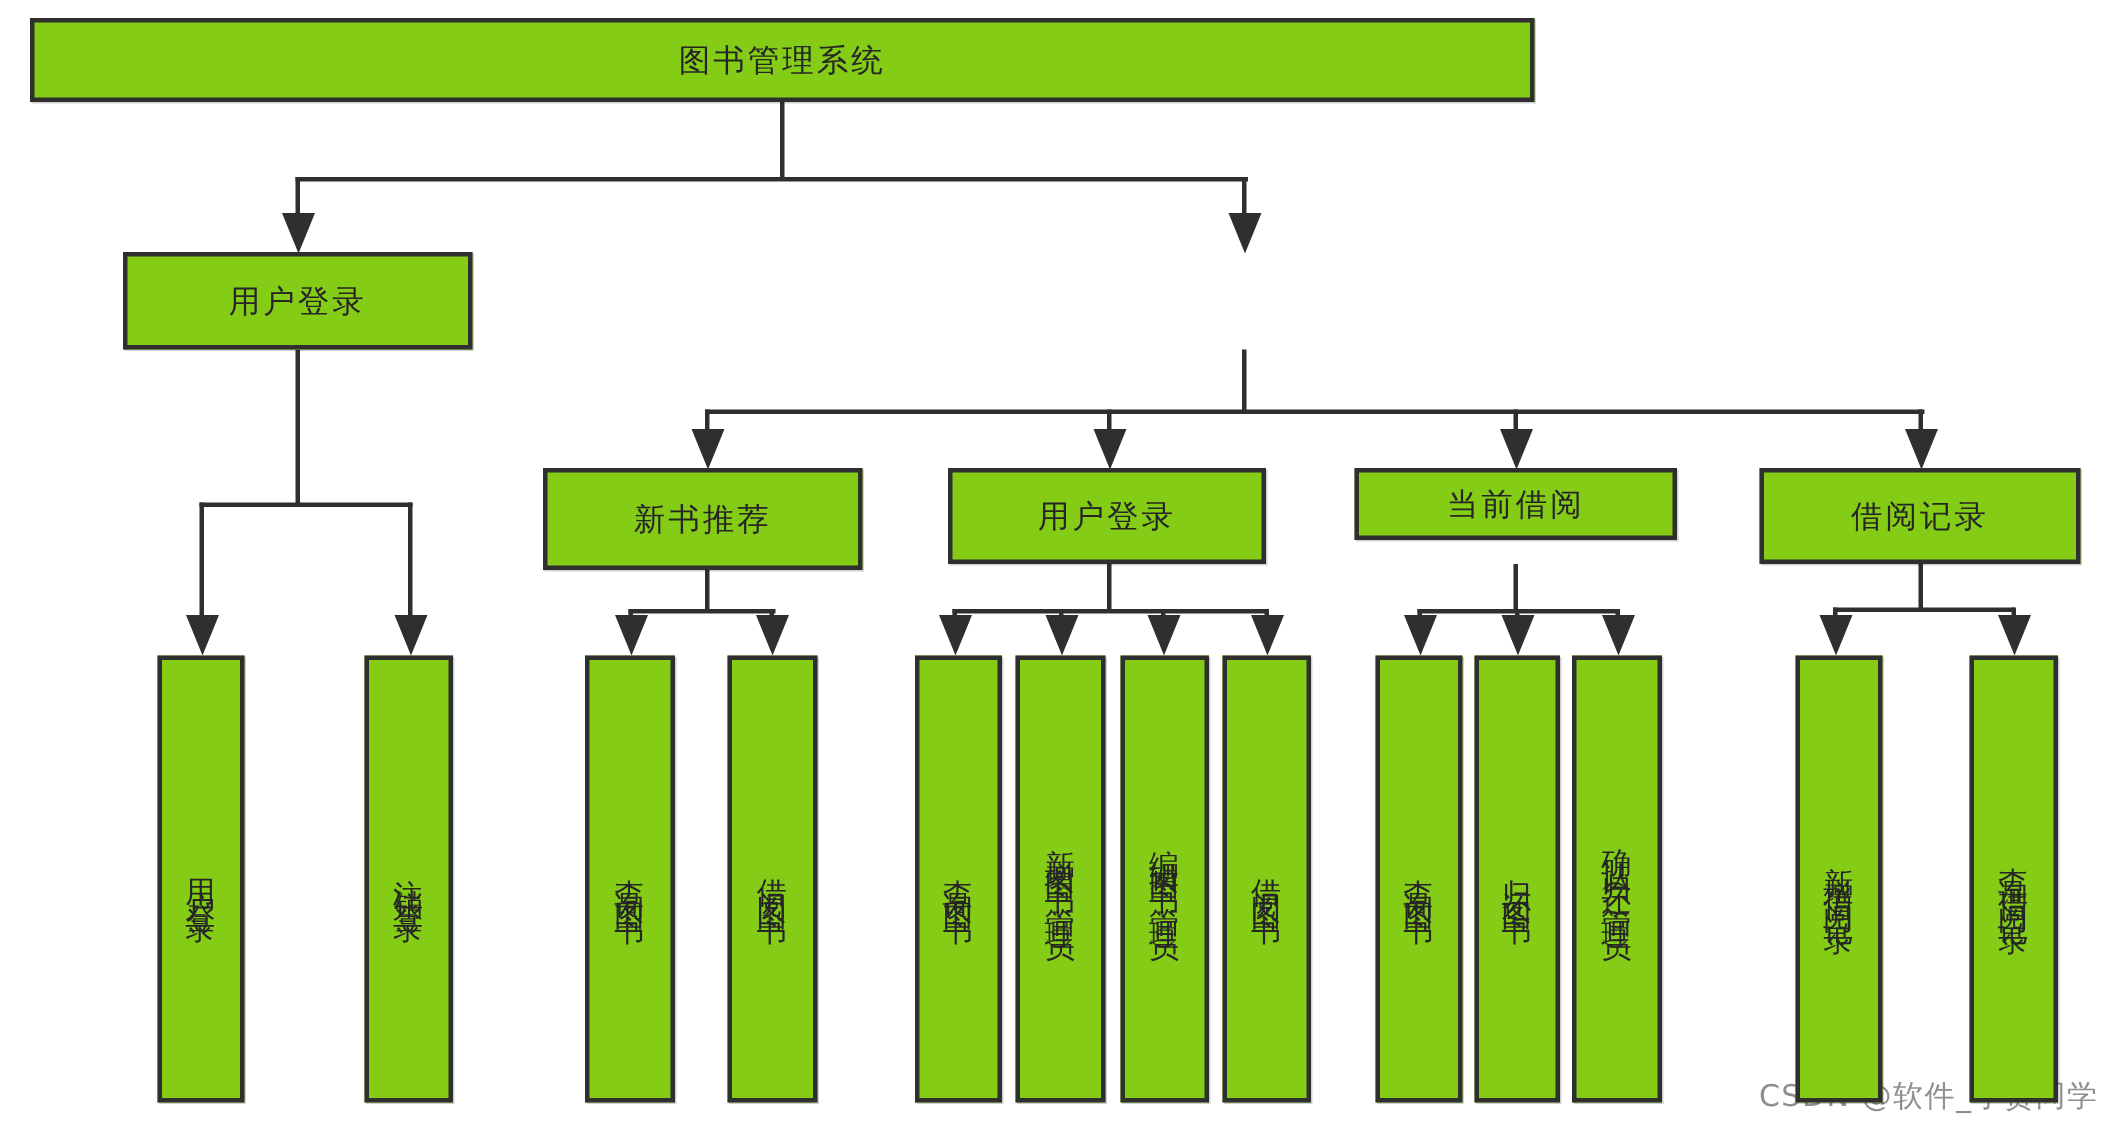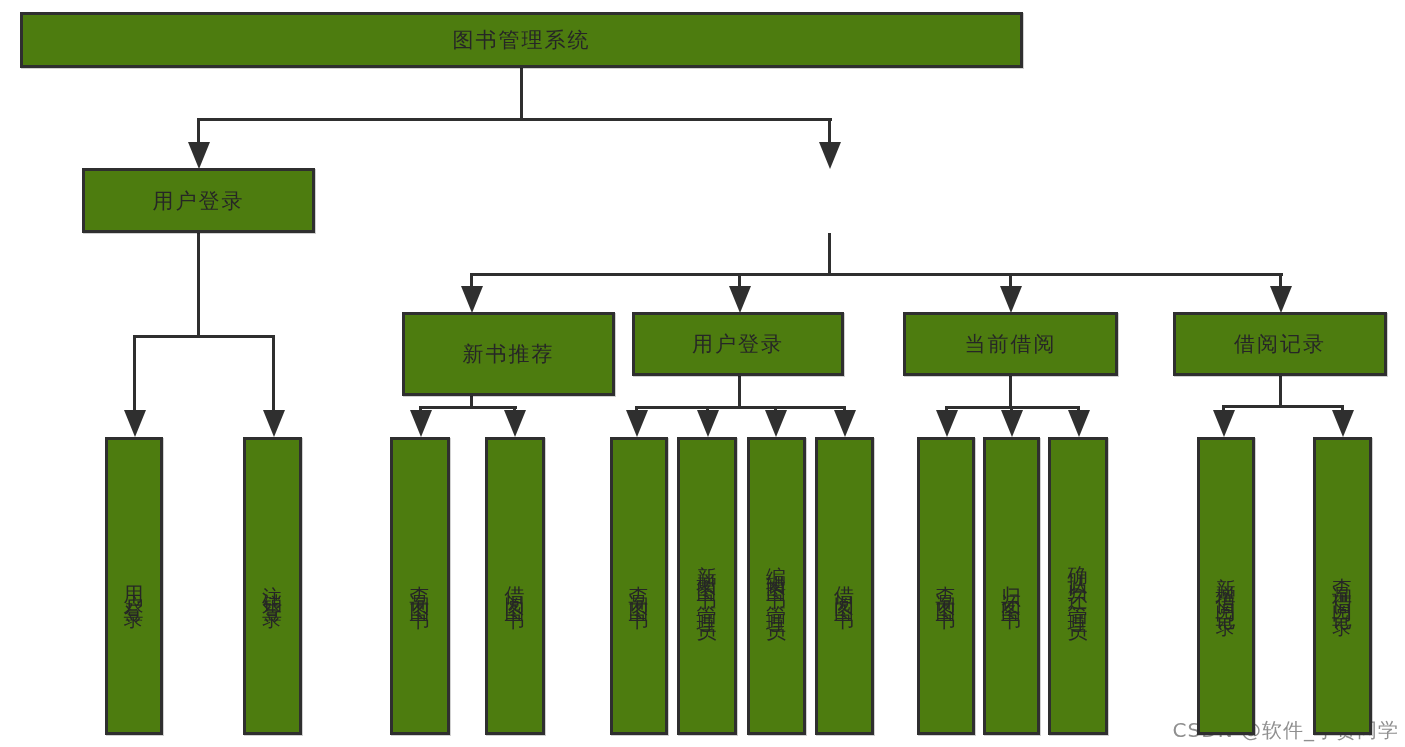--- a/index.html
+++ b/index.html
@@ -10,21 +10,21 @@
   }
   html,body{margin:0;padding:0;background:var(--bg);}
   body{
     width:1405px;height:747px;position:relative;overflow:hidden;
     font-family:"DejaVu Sans","Liberation Sans",sans-serif;
     color:var(--text);
   }
   #canvas{position:absolute;inset:0;}
   .box{
     position:absolute;
-    background:#4d7c0f;
+    background:#84cc16;
     border:3px solid var(--line);
     box-sizing:border-box;
     display:flex;align-items:center;justify-content:center;
     box-shadow:1px 1px 0 rgba(0,0,0,0.18);
   }
   .box.h span{
     font-size:21px;
     letter-spacing:2px;
     white-space:nowrap;
   }
@@ -111,27 +111,27 @@
     <div class="arrow" style="left: 1000.5px; top: 410px;"></div>
     <div class="arrow" style="left: 1067.5px; top: 410px;"></div>
     <div class="arrow" style="left: 1212.5px; top: 410px;"></div>
     <div class="arrow" style="left: 1331.5px; top: 410px;"></div>
     <div class="box h" style="left: 20px; top: 12px; width: 1003px; height: 56px;">
       <span>图书管理系统</span>
     </div>
     <div class="box h" style="left: 82px; top: 168px; width: 233px; height: 65px;">
       <span>用户登录</span>
     </div>
-    <div class="box h" style="left: 362px; top: 312px; width: 213px; height: 84px; margin-left: 40px;">
+    <div class="box h" style="left: 362px; top: 312px; width: 213px; height: 68px;">
       <span>新书推荐</span>
     </div>
     <div class="box h" style="left: 632px; top: 312px; width: 212px; height: 64px;">
       <span>用户登录</span>
     </div>
-    <div class="box h" style="left: 903px; top: 312px; width: 215px; height: 64px;">
+    <div class="box h" style="left: 903px; top: 312px; width: 215px; height: 48px;">
       <span>当前借阅</span>
     </div>
     <div class="box h" style="left: 1173px; top: 312px; width: 214px; height: 64px;">
       <span>借阅记录</span>
     </div>
     <div class="box v" style="left: 105px; top: 437px; width: 58px; height: 298px;">
       <span>用户登录</span>
     </div>
     <div class="box v" style="left: 243px; top: 437px; width: 59px; height: 298px;">
       <span>注销登录</span>

